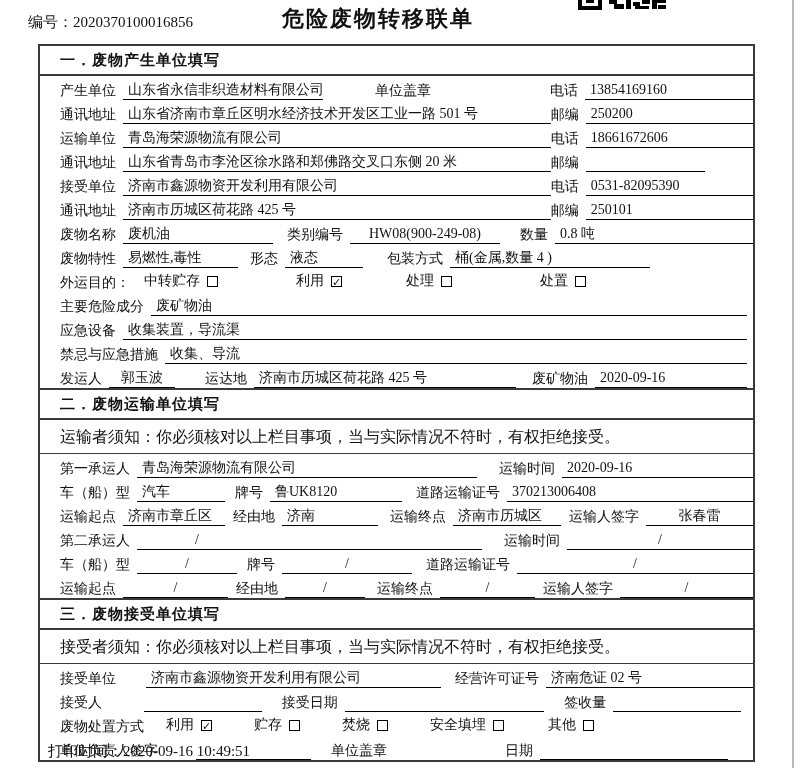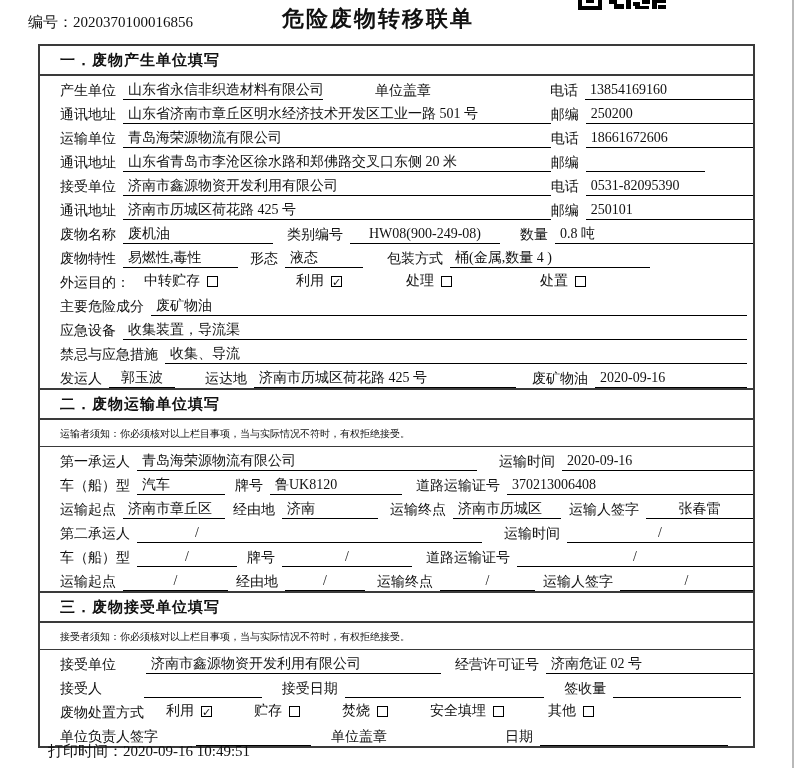--- a/index.html
+++ b/index.html
@@ -14,21 +14,21 @@
   .qr-frag { position:absolute; left:578px; top:0; }
   .edge-line { position:absolute; right:2px; top:0; width:2px; height:768px; background:#b9b9b9; }
 
   
   .form-table { position:absolute; left:38px; top:44px; width:717px;
                 border:2px solid #3a3a3a; background:#fff; }
   .section { }
   .section + .section { border-top:2px solid #3a3a3a; }
   .sec-header { font-weight:bold; font-size:15px; padding:5px 0 4px 20px;
                 border-bottom:2px solid #3a3a3a; letter-spacing:1px; }
-  .notice { font-size:10px; padding:7px 0 5px 20px; border-bottom:1.5px solid #3a3a3a; }
+  .notice { font-size:16px; padding:7px 0 5px 20px; border-bottom:1.5px solid #3a3a3a; }
 
   .row { display:flex; align-items:flex-end; height:24px; padding-left:20px;
          font-size:14px; line-height:18px; }
   .lbl { white-space:nowrap; }
   .u { display:inline-block; border-bottom:1px solid #000; padding:0 5px;
        white-space:nowrap; margin-left:7px; min-height:18px;font-family:Liberation Serif, serif; }
   .u.fill { flex:1 1 auto; }
   .right { margin-left:auto; }
   .ctr { text-align:center; }
   .slash-off { padding-left:58px; }

